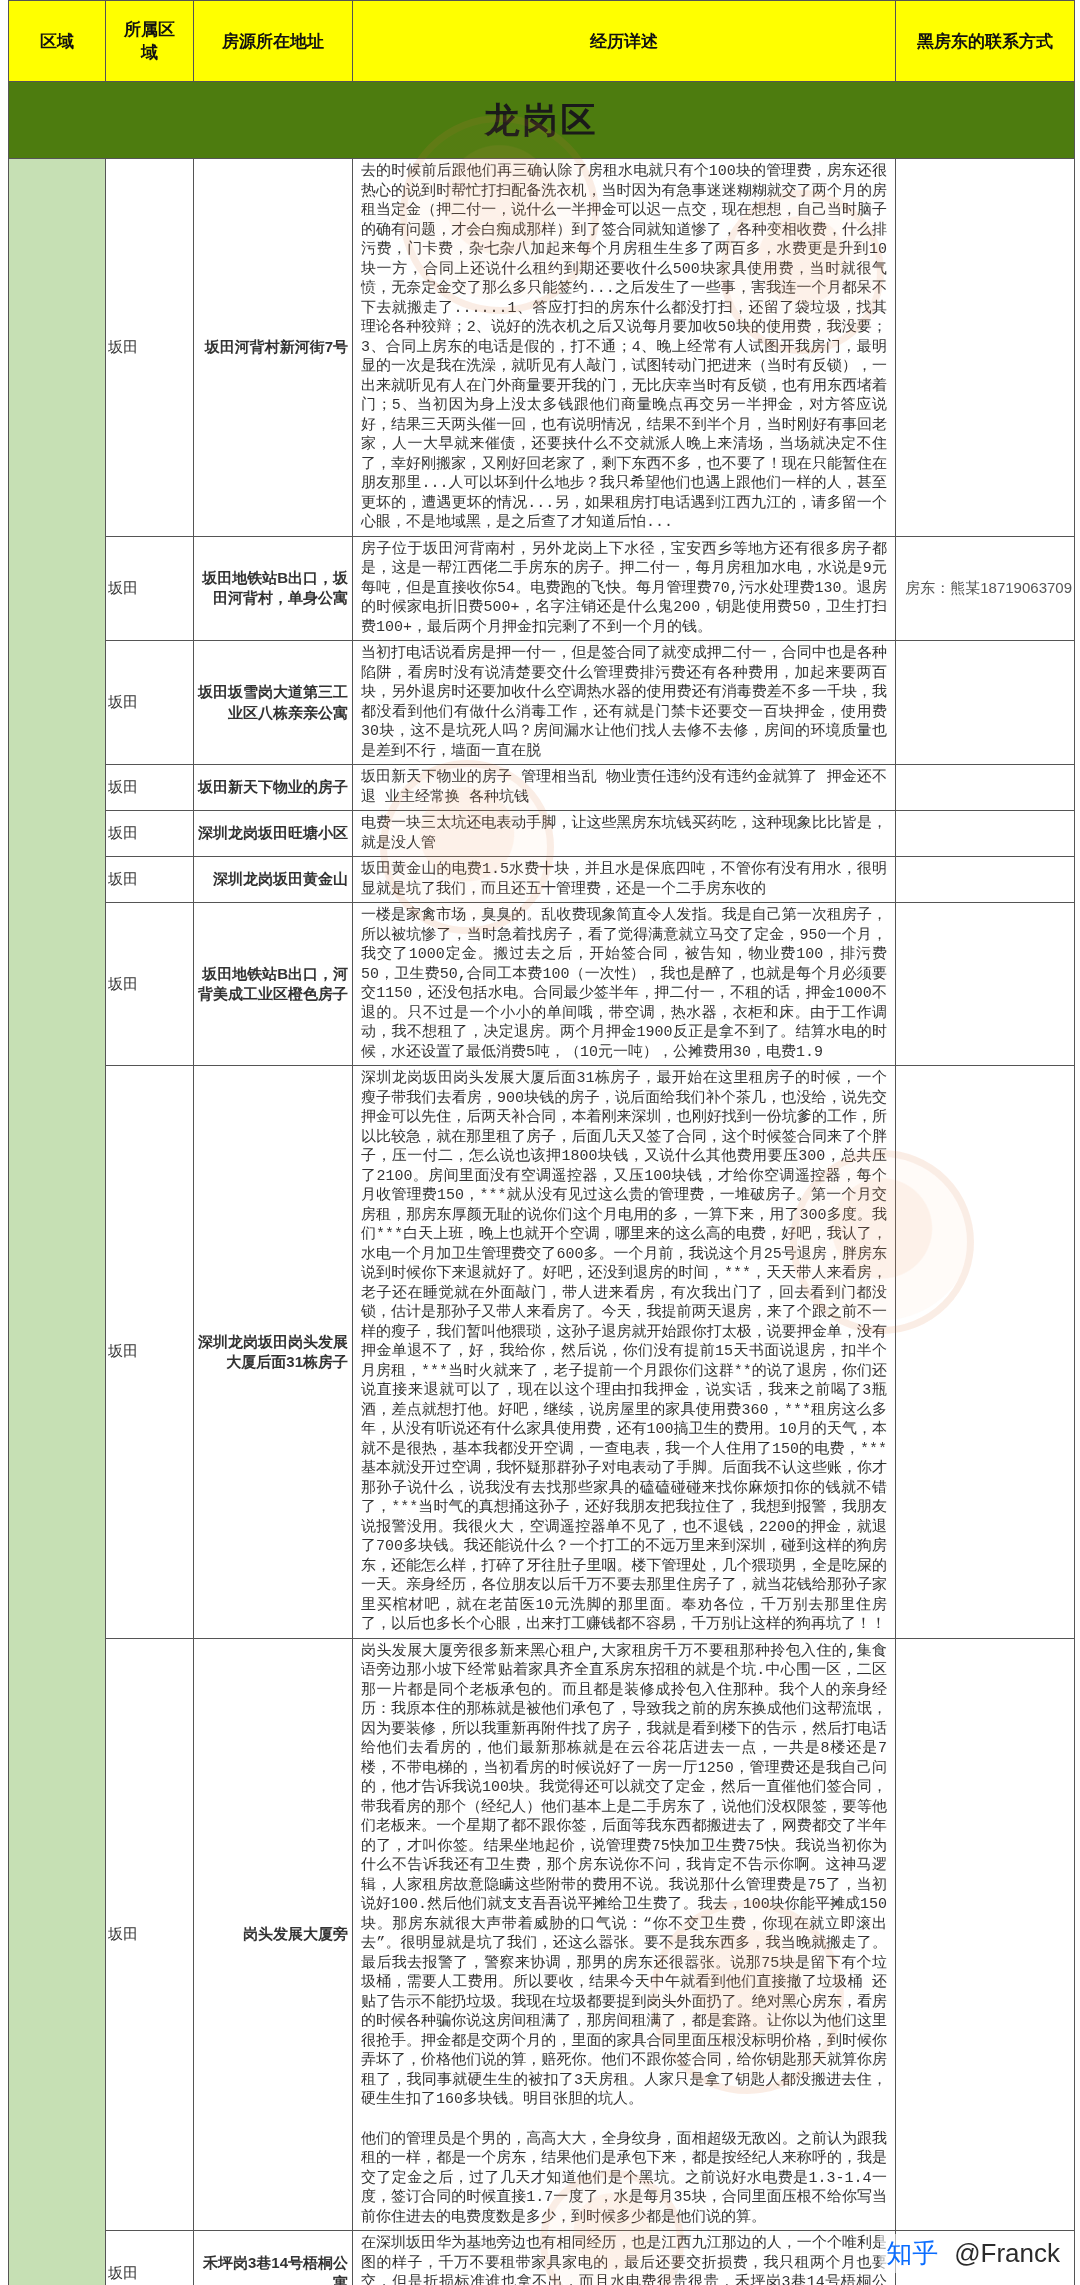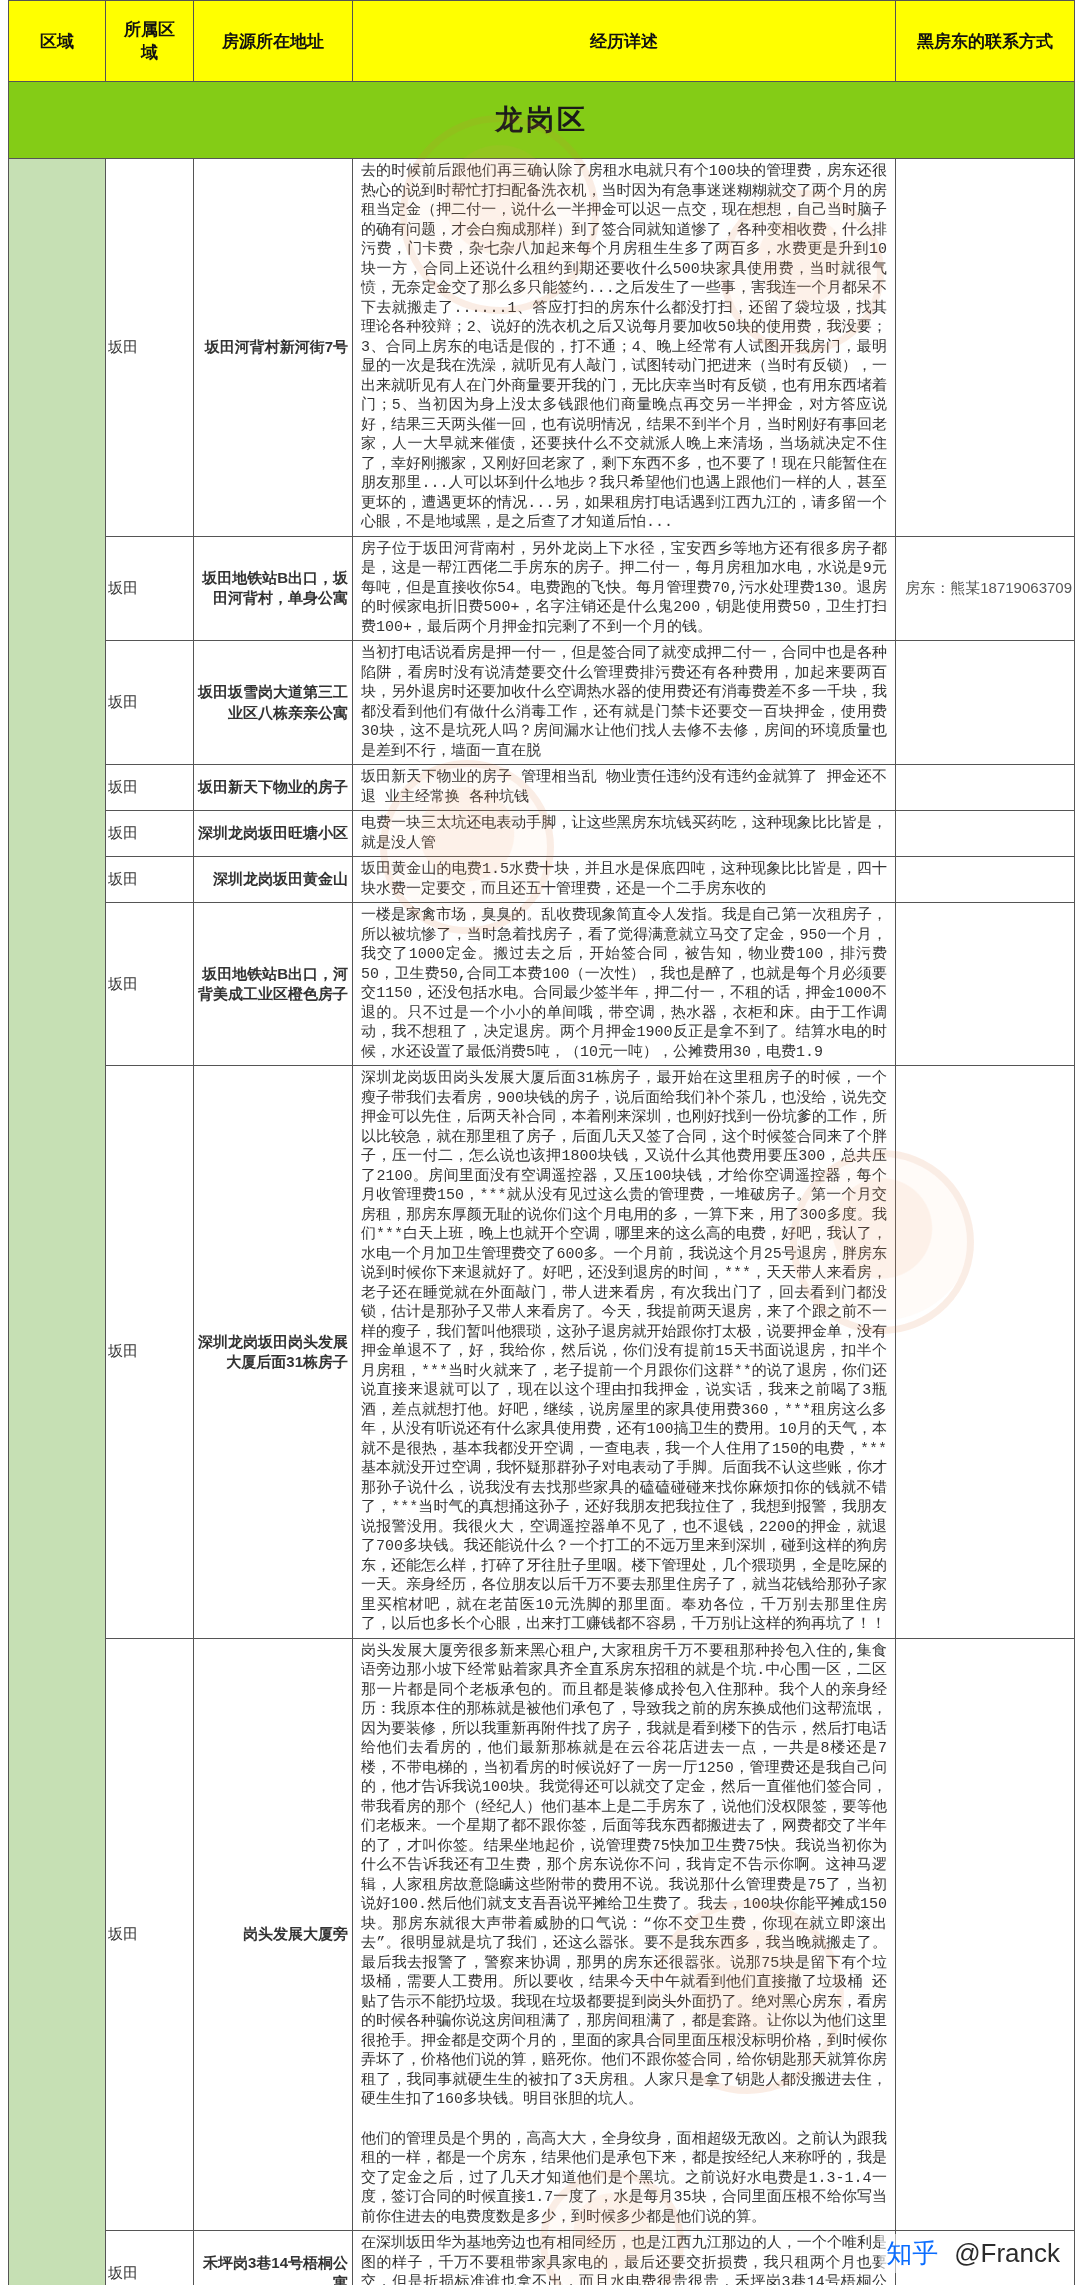--- a/index.html
+++ b/index.html
@@ -10,21 +10,21 @@
   .sheet{position:absolute;left:8px;top:0;width:1066px;}
   
   .title-band{background:#E9A183;border:1px solid #b97; border-bottom:none;text-align:center;padding:5px 0 9px 0;}
   .main-title{font-size:31px;font-weight:bold;color:#111;letter-spacing:2px;line-height:1.25;}
   .sub-title{font-size:21px;color:#222;margin-top:3px;letter-spacing:1px;}
   
   table{border-collapse:collapse;width:1066px;table-layout:fixed;}
   col.c1{width:97px;} col.c2{width:88px;} col.c3{width:159px;} col.c4{width:543px;} col.c5{width:179px;}
   th,td{border:1px solid #555;}
   th{background:#FFFF00;color:#111;font-size:17px;font-weight:bold;height:28px;padding:17px;}
-  .section-cell{background:#84cc16;height:74px;text-align:center;font-size:28px;font-weight:bold;color:#1a1a1a;letter-spacing:3px;}
+  .section-cell{background:#4d7c0f;height:74px;text-align:center;font-size:35px;font-weight:bold;color:#1a1a1a;letter-spacing:3px;}
   .region-col{background:#C6E0B4;}
   td.sub{ text-align:left;font-size:15px;color:#333;vertical-align:middle;padding:2px;}
   td.addr{text-align:right;font-size:15px;font-weight:bold;color:#333;vertical-align:middle;padding:2px 4px;line-height:1.35;}
   td.exp{padding:0;vertical-align:middle;}
   .exp-cell{padding:3px 8px;font-size:15px;color:#333;line-height:19.5px;text-align:justify;}
   .exp-cell p{margin:0;font-family:Liberation Mono, monospace;}
   .exp-cell p.gap{margin-top:20px;}
   td.contact{text-align:right;font-size:15px;color:#555;vertical-align:middle;padding:2px;}
   .mh28{min-height:24px;} .mh36{min-height:30px;}
   
@@ -118,21 +118,21 @@
             </div>
       </td>
       <td class="contact"></td>
     </tr>
 
     <tr>
       <td class="sub">坂田</td>
       <td class="addr">深圳龙岗坂田黄金山</td>
       <td class="exp">
         <div class="exp-cell mh36">
-              <p>坂田黄金山的电费1.5水费十块，并且水是保底四吨，这种现象比比皆是，四十块水费一定要交，而且还五十管理费，还是一个二手房东收的</p>
+              <p>坂田黄金山的电费1.5水费十块，并且水是保底四吨，不管你有没有用水，很明显就是坑了我们，而且还五十管理费，还是一个二手房东收的</p>
             </div>
       </td>
       <td class="contact"></td>
     </tr>
 
     <tr>
       <td class="sub">坂田</td>
       <td class="addr">坂田地铁站B出口，河背美成工业区橙色房子</td>
       <td class="exp">
         <div class="exp-cell">

